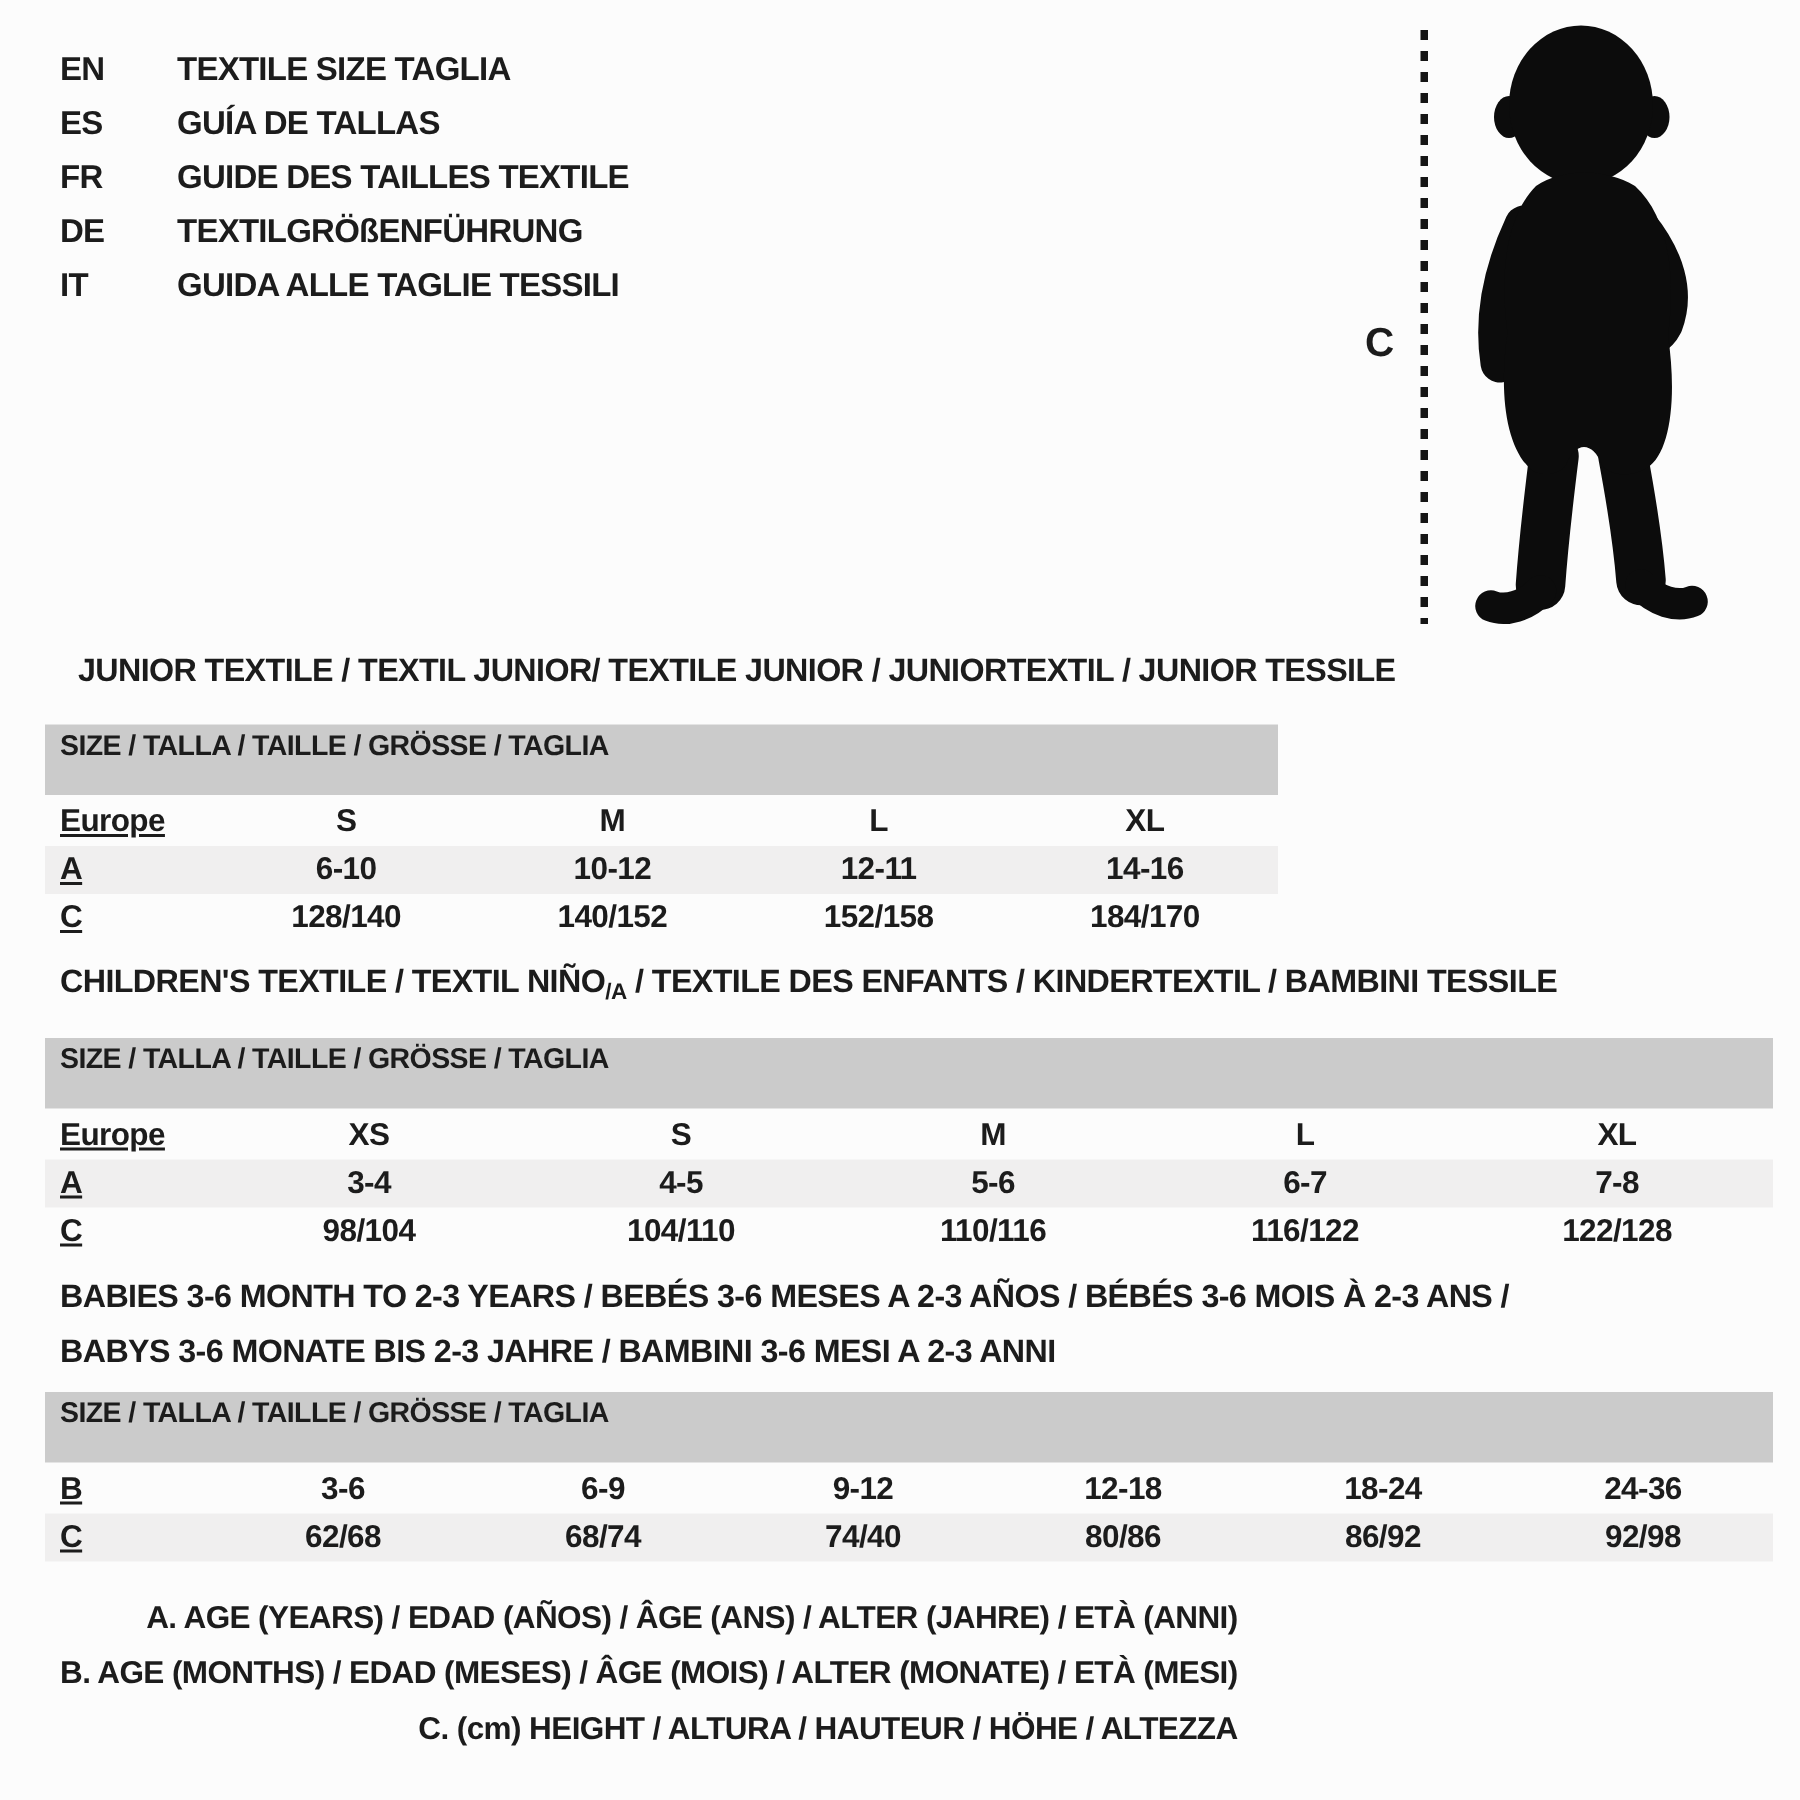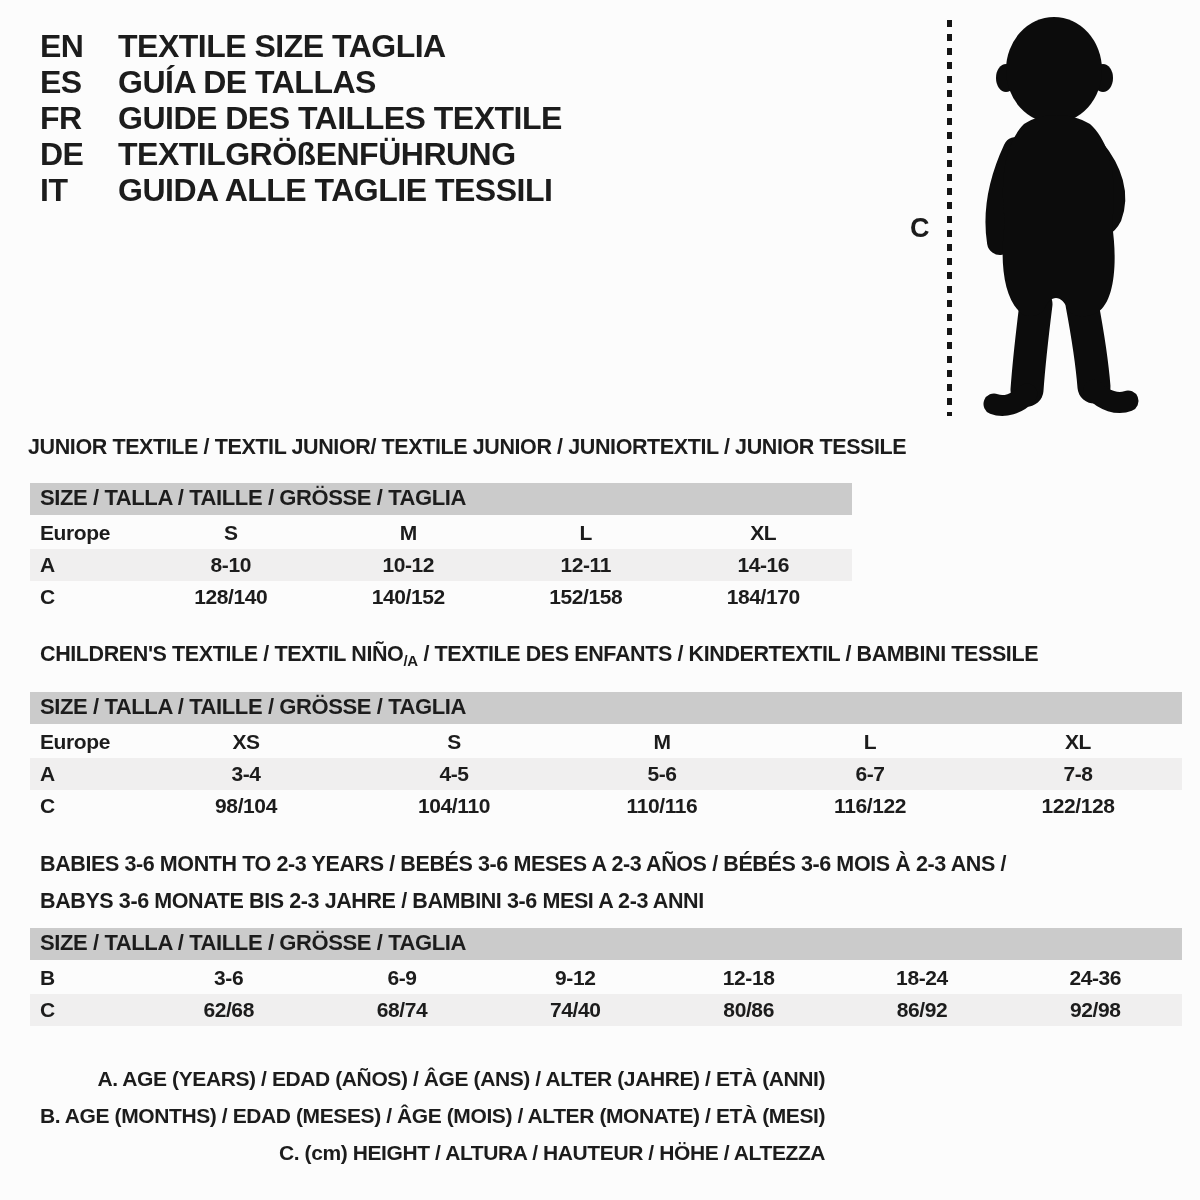--- a/index.html
+++ b/index.html
@@ -9,47 +9,47 @@
     background:#fcfcfc;
     font-family:"Liberation Sans", sans-serif;
     color:#1c1c1c; font-weight:700;
     overflow:hidden;
     -webkit-font-smoothing:antialiased;
   }
   .abs { position:absolute; }
 
   
   .lang-block { left:40px; top:28px; }
-  .lang-row { display:flex; height:36px; line-height:36px; font-size:32px; letter-spacing:-0.5px; }
+  .lang-row { display:flex; height:36px; line-height:36px; font-size:22px; letter-spacing:-0.5px; }
   .lang-code { width:78px; }
   .lang-label { white-space:nowrap; }
 
   
   .dash-line {
     left:947px; top:20px; width:5px; height:396px;
     background:repeating-linear-gradient(to bottom, #151515 0 7px, transparent 7px 14px);
   }
   .measure-label { left:910px; top:213px; font-size:27px; letter-spacing:-0.5px; }
   .toddler { left:966px; top:12px; }
 
   
   .sec-title { font-size:21.5px; letter-spacing:-0.4px; white-space:nowrap; line-height:26px; }
   .sec-title .sub { font-size:15px; position:relative; top:5px; letter-spacing:-0.3px; }
   .sec-title-2l { line-height:37px; }
 
   
   .tbl { left:30px; }
   .tbl-head {
-    background:#cbcbcb; height:32px; line-height:30px;
-    font-size:22px; padding-left:10px; letter-spacing:-0.4px;
+    background:#cbcbcb; height:47px; line-height:30px;
+    font-size:19px; padding-left:10px; letter-spacing:-0.4px;
     margin-bottom:2px;
   }
   .trow { display:flex; height:32px; line-height:32px; font-size:21px; letter-spacing:-0.4px; }
   .trow.shade { background:#f0efef; }
-  .trow .lbl { width:112px; padding-left:10px; flex:none; }
+  .trow .lbl { width:112px; padding-left:10px; flex:none;text-decoration:underline; }
   .trow .cell { flex:1; text-align:center; }
 
   
   .legend { left:40px; top:1060px;text-align:right; }
   .legend-line { height:37px; line-height:37px; font-size:21px; letter-spacing:-0.4px; white-space:nowrap; }
 </style>
 </head>
 <body>
 
 <div class="abs lang-block">
@@ -99,34 +99,34 @@
     C 40 130, 33 165, 39 210
     C 33 250, 38 288, 56 302
     C 64 306, 74 304, 78 298
     C 84 282, 96 282, 102 298
     C 108 306, 122 306, 132 300
     C 148 290, 152 252, 146 212
     C 152 165, 144 130, 124 112
     C 104 100, 76 100, 58 112 Z"></path>
 </svg>
 
-<div class="abs sec-title" style="left:28px; top:434px;">JUNIOR TEXTILE / TEXTIL JUNIOR/ TEXTILE JUNIOR / JUNIORTEXTIL / JUNIOR TESSILE</div>
+<div class="abs sec-title" style="left:52px; top:434px;">JUNIOR TEXTILE / TEXTIL JUNIOR/ TEXTILE JUNIOR / JUNIORTEXTIL / JUNIOR TESSILE</div>
 
 <div class="abs tbl" style="top:483px; width:822px;">
   <div class="tbl-head">SIZE / TALLA / TAILLE / GRÖSSE / TAGLIA</div>
   <div class="trow">
     <div class="lbl">Europe</div>
     <div class="cell">S</div>
     <div class="cell">M</div>
     <div class="cell">L</div>
     <div class="cell">XL</div>
   </div>
   <div class="trow shade">
     <div class="lbl">A</div>
-    <div class="cell">8-10</div>
+    <div class="cell">6-10</div>
     <div class="cell">10-12</div>
     <div class="cell">12-11</div>
     <div class="cell">14-16</div>
   </div>
   <div class="trow">
     <div class="lbl">C</div>
     <div class="cell">128/140</div>
     <div class="cell">140/152</div>
     <div class="cell">152/158</div>
     <div class="cell">184/170</div>

